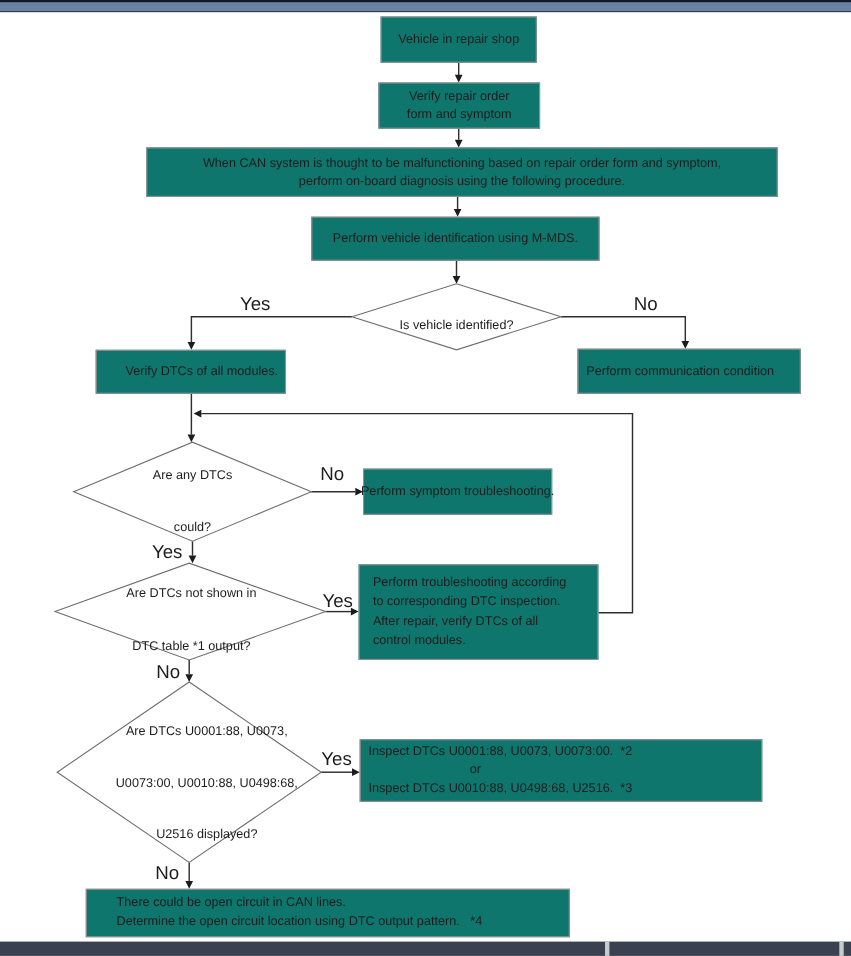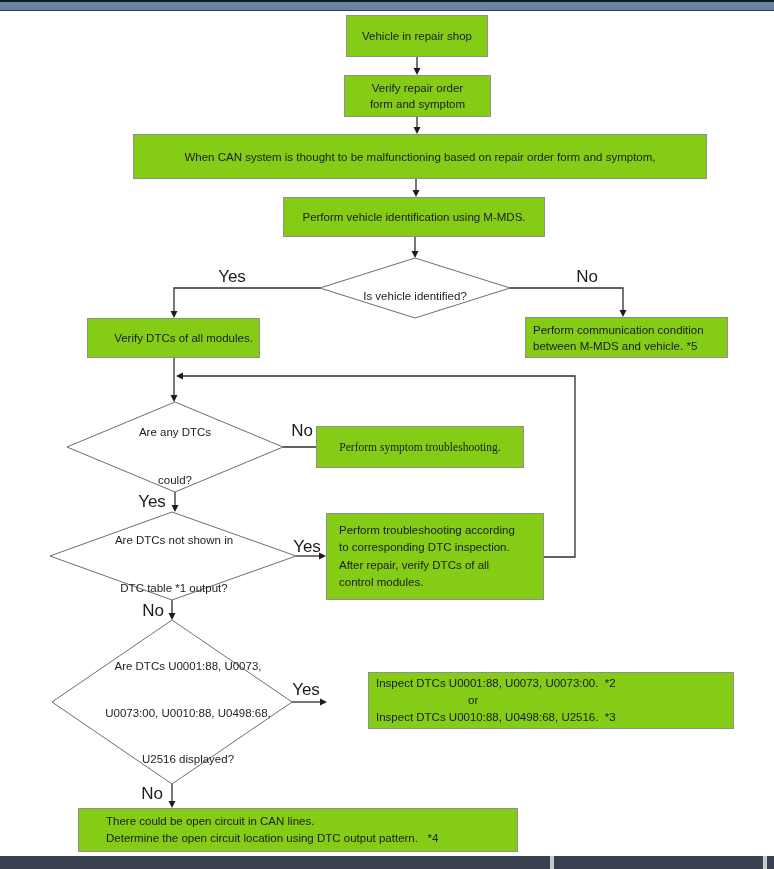--- a/index.html
+++ b/index.html
@@ -16,21 +16,21 @@
   .gap.g1{left:550px;} .gap.g2{left:763px;}
 
   
   svg.wire{position:absolute;left:0;top:0;}
   .conn{stroke:#2e2e2e;stroke-width:1.3;fill:none;}
   .arrow{fill:#1c1c1c;stroke:none;}
   .diamond{fill:#ffffff;stroke:#6e6e6e;stroke-width:1;}
 
   
   .pbox{
-    position:absolute;background:#84cc16;border:1px solid #8f8f8f;
+    position:absolute;background:#0f766e;border:1px solid #8f8f8f;
     font-size:11.5px;line-height:16px;box-sizing:border-box;
   }
   .pbox.center{display:flex;flex-direction:column;align-items:center;justify-content:center;text-align:center;}
   .pbox.leftal{display:flex;flex-direction:column;justify-content:center;text-align:left;}
   .pbox div{white-space:pre;}
 
   
   .dtext{
     position:absolute;transform:translate(-50%,-50%);
     font-size:11.5px;line-height:16px;text-align:center;white-space:pre;
@@ -99,47 +99,47 @@
   <div>Vehicle in repair shop</div>
 </div>
 
 <div class="pbox center" style="left:344px;top:75px;width:147px;height:42px;text-align:right;">
   <div>Verify repair order</div>
   <div>form and symptom</div>
 </div>
 
 <div class="pbox center" style="left:133px;top:134px;width:574px;height:45px;">
   <div>When CAN system is thought to be malfunctioning based on repair order form and symptom,</div>
+  <div>perform on-board diagnosis using the following procedure.</div>
 </div>
 
 <div class="pbox center" style="left:283px;top:197px;width:262px;height:40px;">
   <div>Perform vehicle identification using M-MDS.</div>
 </div>
 
 <div class="pbox center" style="left:87px;top:318px;width:173px;height:40px;padding-left:20px;">
   <div>Verify DTCs of all modules.</div>
 </div>
 
 <div class="pbox leftal pt7" style="left:525px;top:317px;width:203px;height:41px;">
   <div>Perform communication condition</div>
-  <div>between M-MDS and vehicle. *5</div>
 </div>
 
-<div class="pbox center" style="left:316px;top:426px;width:208px;height:42px;font-family:Liberation Serif, serif;">
+<div class="pbox center" style="left:330px;top:426px;width:172px;height:42px;">
   <div>Perform symptom troubleshooting.</div>
 </div>
 
 <div class="pbox leftal" style="left:326px;top:513px;width:218px;height:87px;padding-left:12px;line-height:17.5px;">
   <div>Perform troubleshooting according</div>
   <div>to corresponding DTC inspection.</div>
   <div>After repair, verify DTCs of all</div>
   <div>control modules.</div>
 </div>
 
-<div class="pbox leftal pt7" style="left:327px;top:672px;width:366px;height:57px;line-height:17px;margin-left:41px;">
+<div class="pbox leftal pt7" style="left:327px;top:672px;width:366px;height:57px;line-height:17px;">
   <div>Inspect DTCs U0001:88, U0073, U0073:00.  *2</div>
   <div class="ml-or">or</div>
   <div>Inspect DTCs U0010:88, U0498:68, U2516.  *3</div>
 </div>
 
 <div class="pbox leftal" style="left:78px;top:808px;width:440px;height:44px;padding-left:27px;line-height:17px;">
   <div>There could be open circuit in CAN lines.</div>
   <div>Determine the open circuit location using DTC output pattern.   *4</div>
 </div>
 

